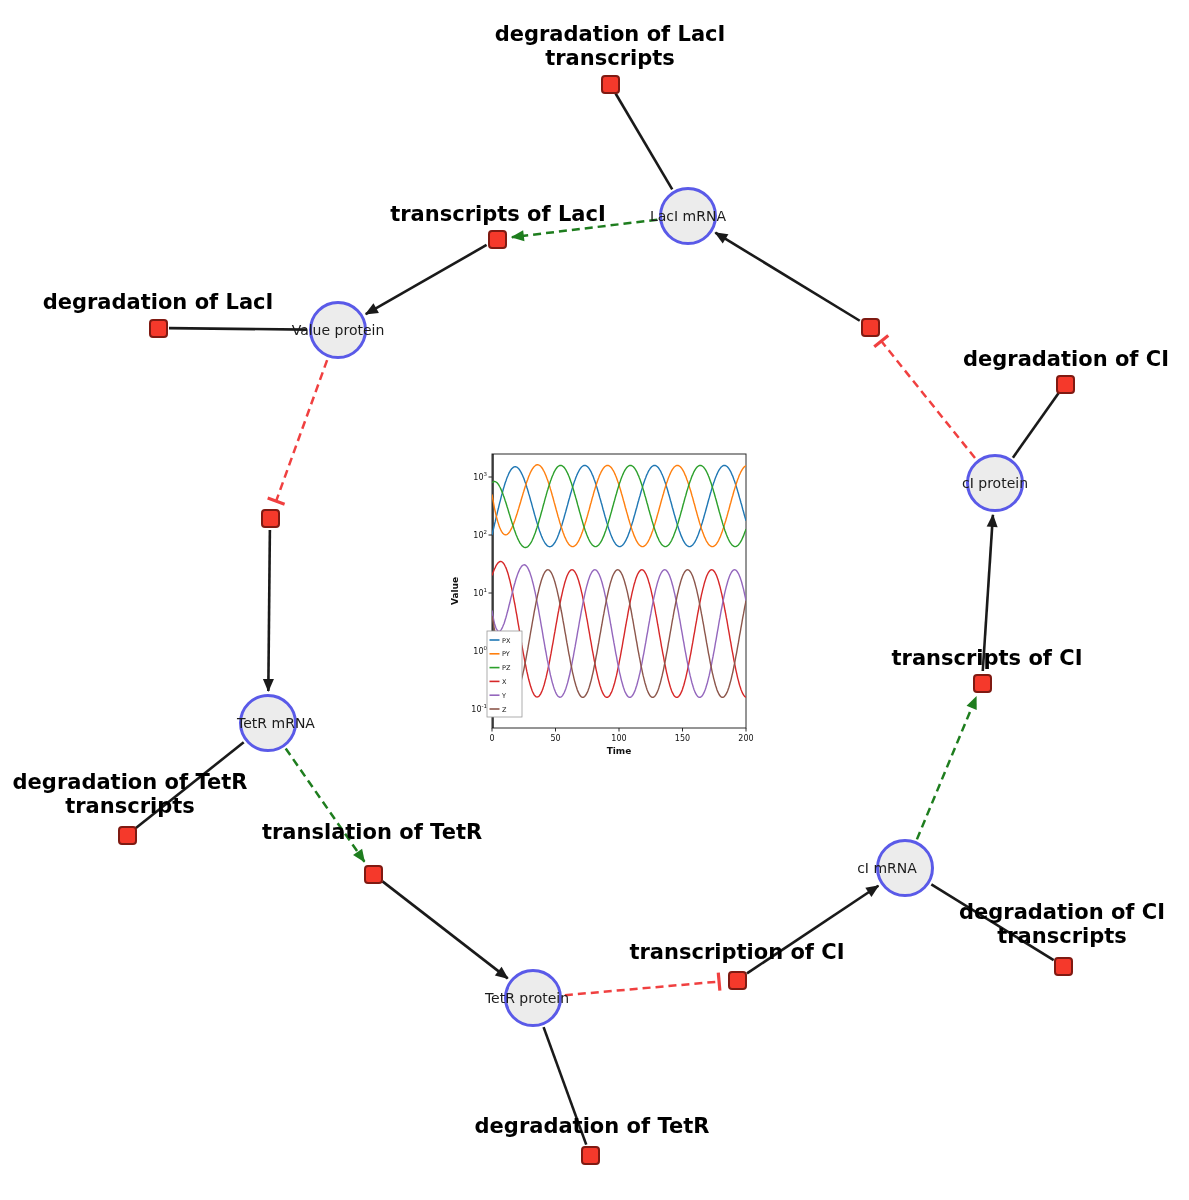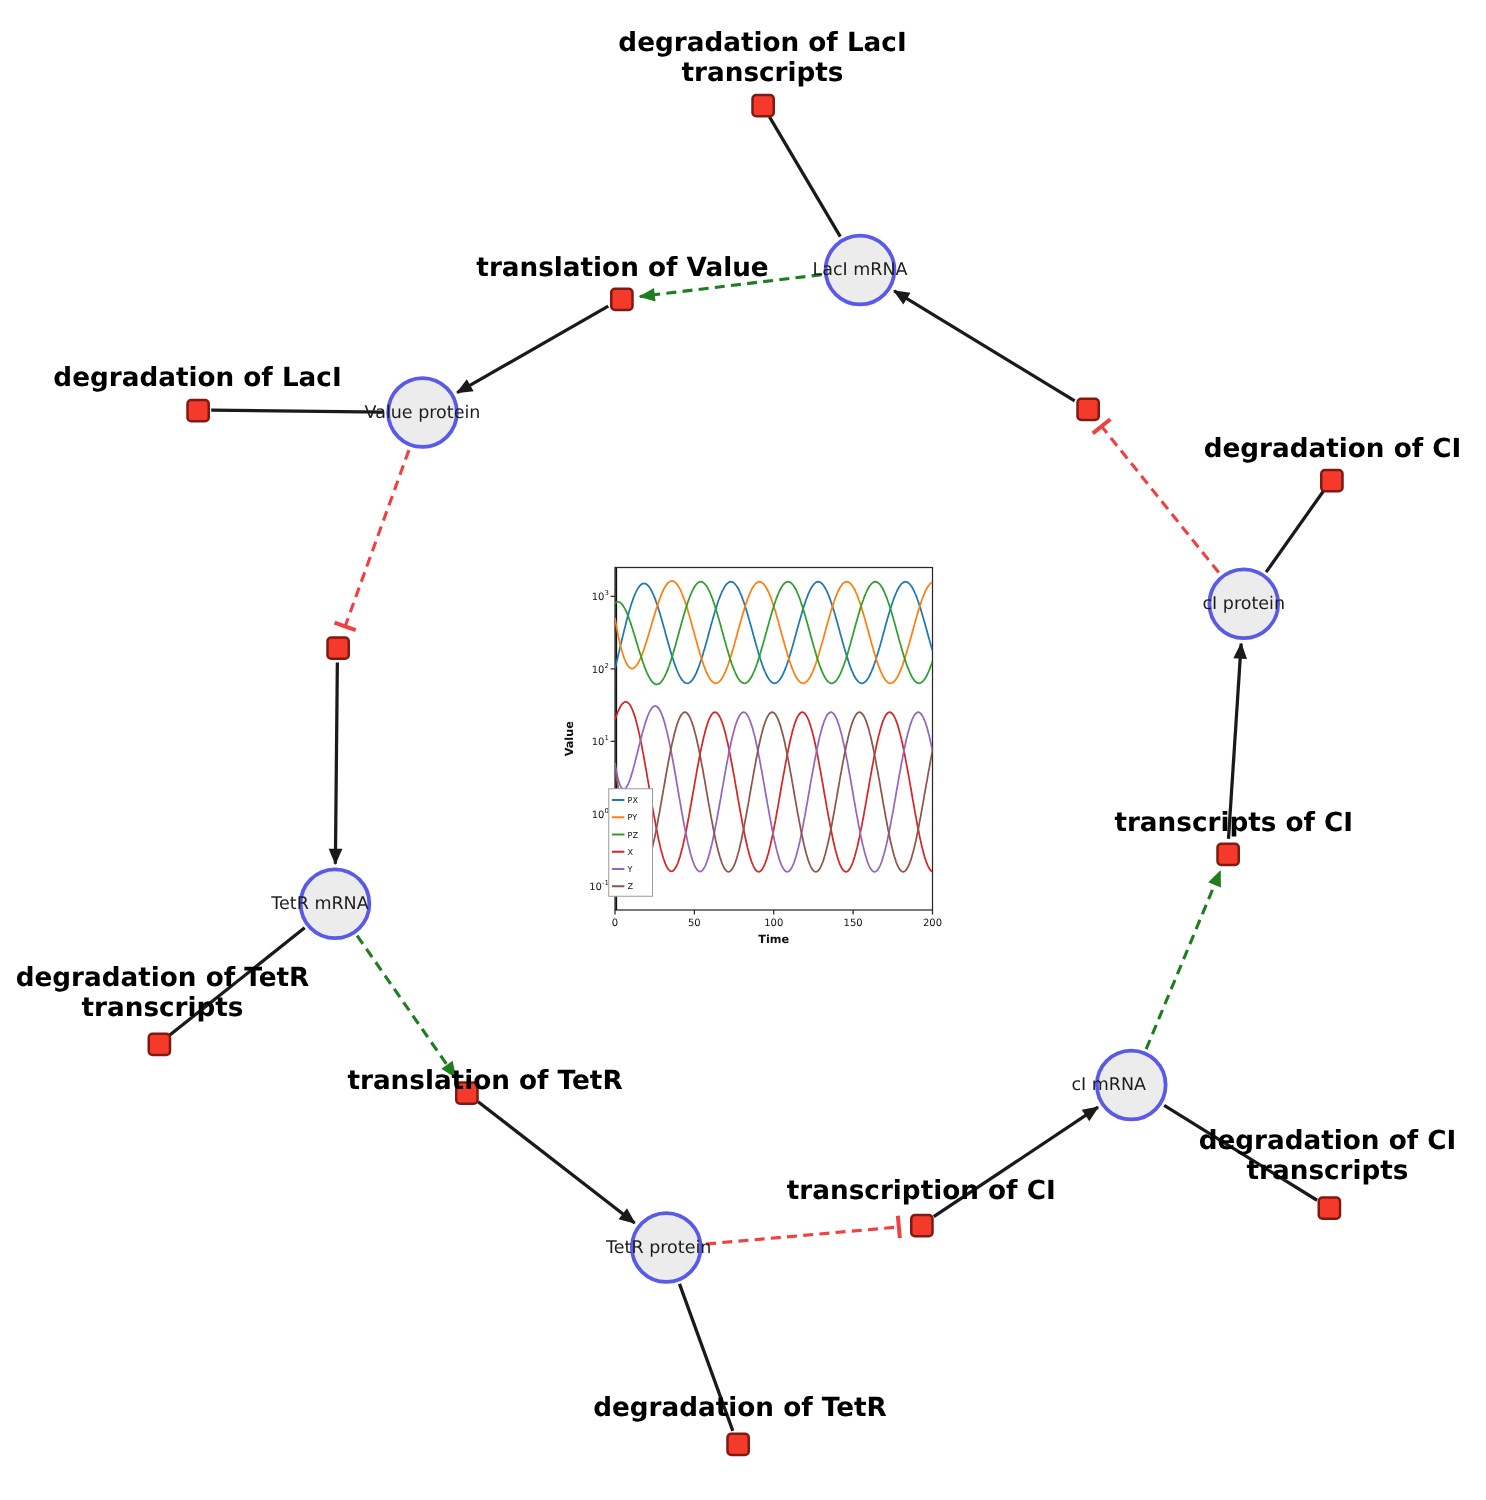--- a/index.html
+++ b/index.html
@@ -53,39 +53,39 @@
       <line x1="974.9902428645147" y1="458.0278230949143" x2="881.2554883887105" y2="341.04684950911064" stroke="#f04040" stroke-width="2.5" stroke-dasharray="8 5" marker-end="url(#m-tbar-red)"></line>
     </svg>
   <div id="node-layer">
       <div class="species-circle" style="left: 659px; top: 187px;"></div>
       <div class="species-label" style="left: 688px; top: 216px;">LacI mRNA</div>
       <div class="species-circle" style="left: 309px; top: 301px;"></div>
       <div class="species-label" style="left: 338px; top: 330px;">Value protein</div>
       <div class="species-circle" style="left: 966px; top: 454px;"></div>
       <div class="species-label" style="left: 995px; top: 483px;">cI protein</div>
       <div class="species-circle" style="left: 239px; top: 694px;"></div>
-      <div class="species-label" style="left: 256px; top: 723px;">TetR mRNA</div>
+      <div class="species-label" style="left: 276px; top: 723px;">TetR mRNA</div>
       <div class="species-circle" style="left: 876px; top: 839px;"></div>
       <div class="species-label" style="left: 887px; top: 868px;">cI mRNA</div>
       <div class="species-circle" style="left: 504px; top: 969px;"></div>
       <div class="species-label" style="left: 527px; top: 998px;">TetR protein</div>
       <div class="reaction-square" style="left: 600.5px; top: 74.5px;"></div>
       <div class="reaction-label" style="left: 610px; top: 46px;">degradation of LacI<br>transcripts</div>
       <div class="reaction-square" style="left: 487.5px; top: 229.5px;"></div>
-      <div class="reaction-label" style="left: 498px; top: 214px;">translation of Value</div>
+      <div class="reaction-label" style="left: 498px; top: 214px;">transcripts of LacI</div>
       <div class="reaction-square" style="left: 860.5px; top: 317.5px;"></div>
       <div class="reaction-square" style="left: 148.5px; top: 318.5px;"></div>
       <div class="reaction-label" style="left: 158px; top: 302px;">degradation of LacI</div>
       <div class="reaction-square" style="left: 1055.5px; top: 374.5px;"></div>
       <div class="reaction-label" style="left: 1066px; top: 359px;">degradation of CI</div>
       <div class="reaction-square" style="left: 260.5px; top: 508.5px;"></div>
       <div class="reaction-square" style="left: 117.5px; top: 825.5px;"></div>
       <div class="reaction-label" style="left: 130px; top: 794px;">degradation of TetR<br>transcripts</div>
       <div class="reaction-square" style="left: 363.5px; top: 864.5px;"></div>
-      <div class="reaction-label" style="left: 372px; top: 864px; margin-left: 16px;">translation of TetR</div>
+      <div class="reaction-label" style="left: 372px; top: 832px;">translation of TetR</div>
       <div class="reaction-square" style="left: 972.5px; top: 673.5px;"></div>
       <div class="reaction-label" style="left: 987px; top: 658px;">transcripts of CI</div>
       <div class="reaction-square" style="left: 727.5px; top: 970.5px;"></div>
       <div class="reaction-label" style="left: 737px; top: 952px;">transcription of CI</div>
       <div class="reaction-square" style="left: 1053.5px; top: 956.5px;"></div>
       <div class="reaction-label" style="left: 1062px; top: 924px;">degradation of CI<br>transcripts</div>
       <div class="reaction-square" style="left: 580.5px; top: 1145.5px;"></div>
       <div class="reaction-label" style="left: 592px; top: 1126px;">degradation of TetR</div>
     </div>
   <svg id="chart-svg" class="chart" viewBox="0 0 322 322">

